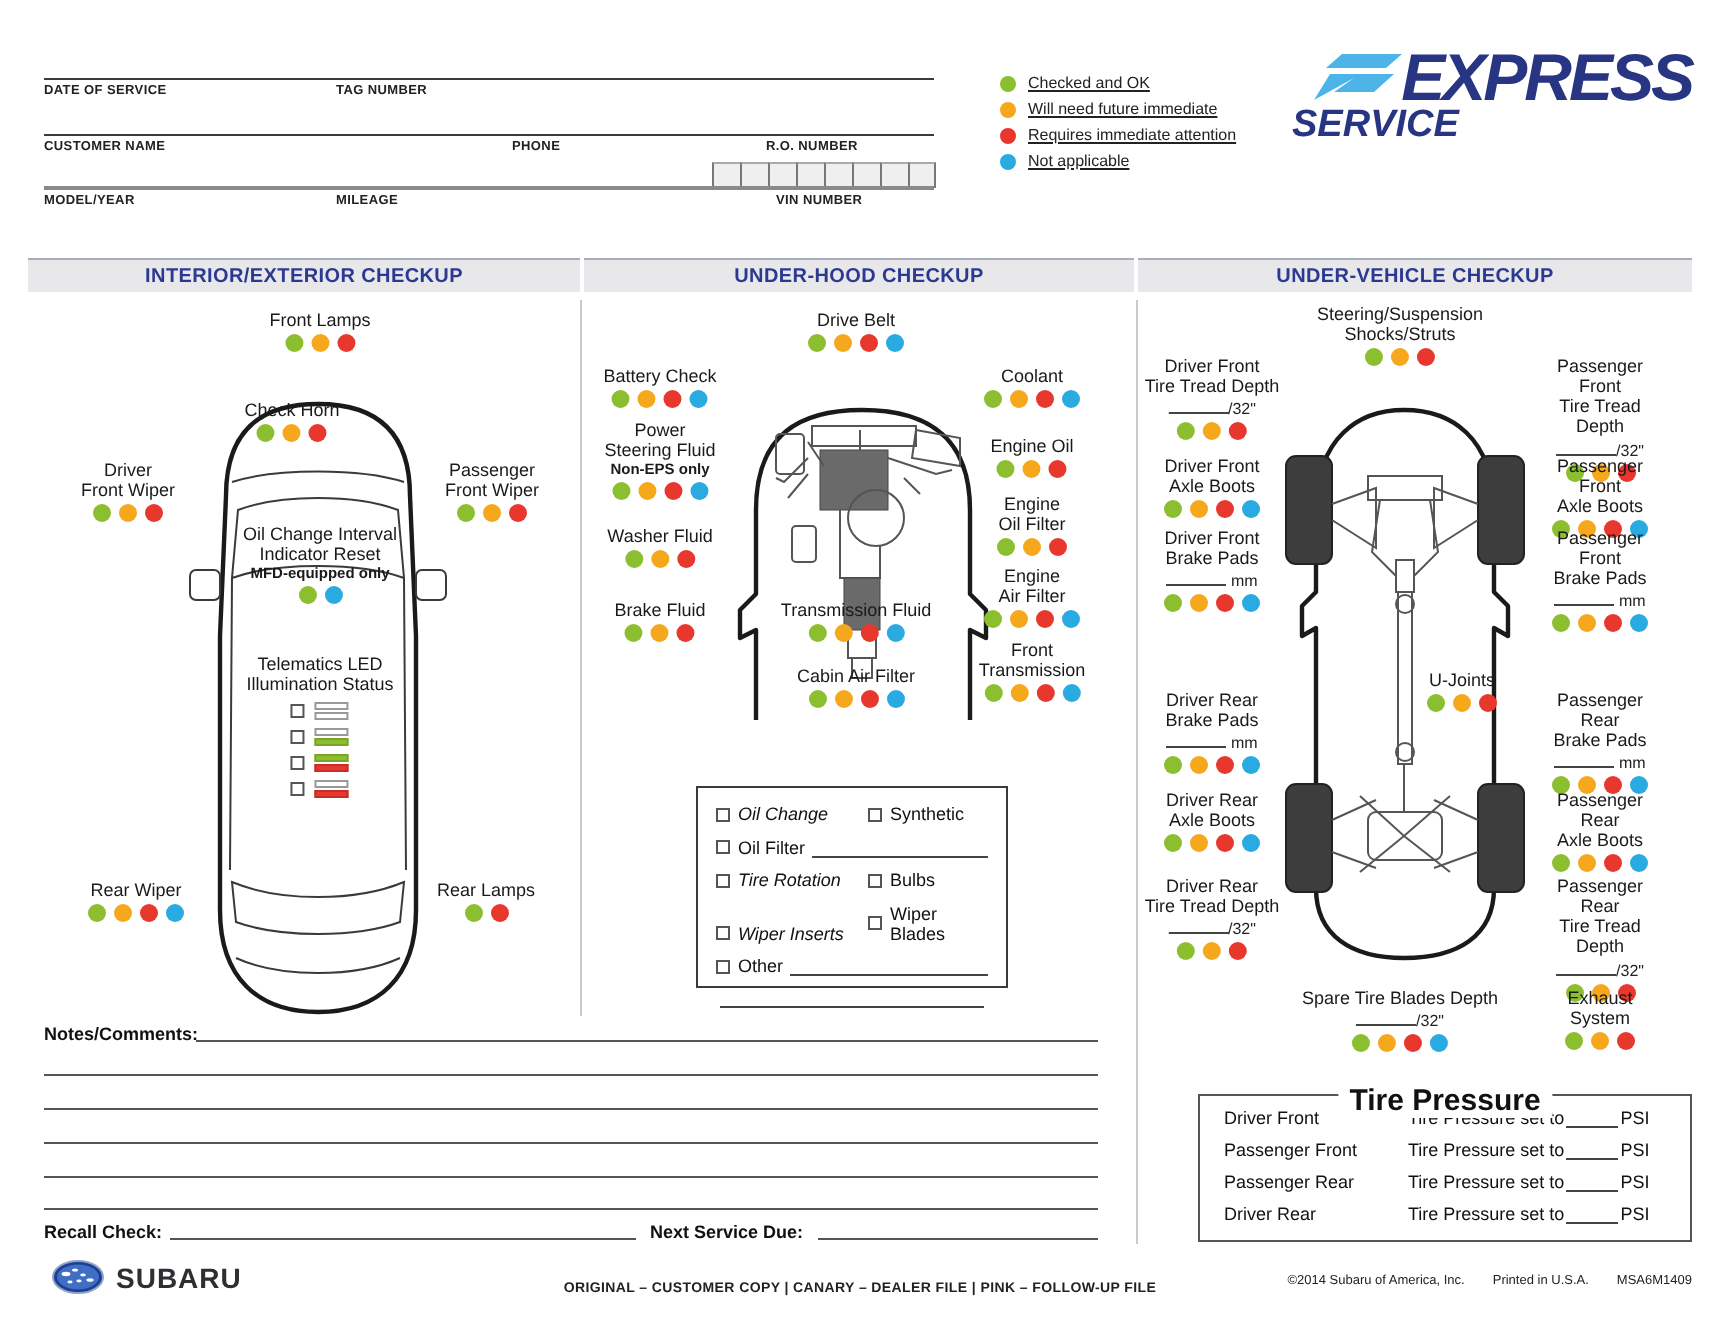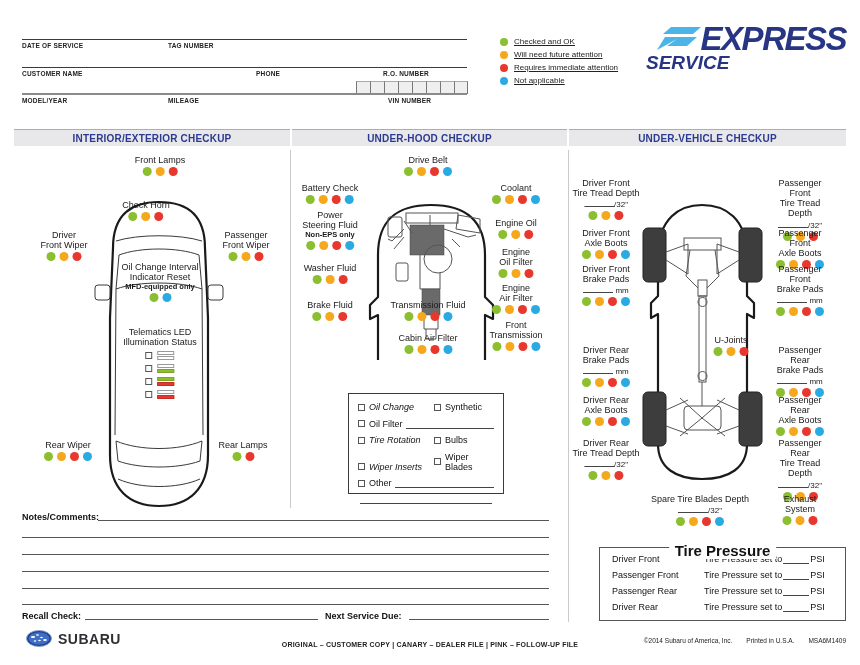--- a/index.html
+++ b/index.html
@@ -111,21 +111,21 @@
   <div class="flabel" style="left:22px;top:97px">MODEL/YEAR</div>
   <div class="flabel" style="left:168px;top:97px">MILEAGE</div>
   <div class="flabel" style="left:388px;top:97px">VIN NUMBER</div>
 
   <div class="legend-row" style="left:500px;top:37px">
     <span class="legend-dot" style="background:#8CBF2F"></span>
     <span class="legend-label">Checked and OK</span>
   </div>
   <div class="legend-row" style="left:500px;top:50px">
     <span class="legend-dot" style="background:#F6A81C"></span>
-    <span class="legend-label">Will need future attention</span>
+    <span class="legend-label">Will need future immediate</span>
   </div>
   <div class="legend-row" style="left:500px;top:63px">
     <span class="legend-dot" style="background:#E8372D"></span>
     <span class="legend-label">Requires immediate attention</span>
   </div>
   <div class="legend-row" style="left:500px;top:76px">
     <span class="legend-dot" style="background:#29ABE2"></span>
     <span class="legend-label">Not applicable</span>
   </div>
 
@@ -363,20 +363,25 @@
       <rect x="59" y="100" width="7" height="86"></rect>
       <circle cx="62.5" cy="106" r="4.5"></circle>
       <circle cx="62.5" cy="180" r="4.5"></circle>
       <path d="M26,214 L48,204 M99,214 L77,204 M26,230 L48,238 M99,230 L77,238"></path>
       <path d="M40,202 L62,222 L85,202 M40,240 L62,222 L85,240"></path>
       <rect x="44" y="210" width="37" height="24" rx="4"></rect>
       <path d="M62,186 L62,210"></path>
     </g>
   </svg>
 
+  <div class="item" style="left:700px;top:152px">
+    <div class="ilabel">Steering/Suspension
+Shocks/Struts</div>
+    <div class="dots"><span class="dot" style="background: rgb(140, 191, 47);"></span><span class="dot" style="background: rgb(246, 168, 28);"></span><span class="dot" style="background: rgb(232, 55, 45);"></span></div>
+  </div>
   <div class="item" style="left:606px;top:178px">
     <div class="ilabel">Driver Front
 Tire Tread Depth</div>
     <div class="vline"><span class="blank"></span><span>/32"</span></div>
     <div class="dots"><span class="dot" style="background: rgb(140, 191, 47);"></span><span class="dot" style="background: rgb(246, 168, 28);"></span><span class="dot" style="background: rgb(232, 55, 45);"></span></div>
   </div>
   <div class="item" style="left:800px;top:178px">
     <div class="ilabel">Passenger Front
 Tire Tread Depth</div>
     <div class="vline"><span class="blank"></span><span>/32"</span></div>

